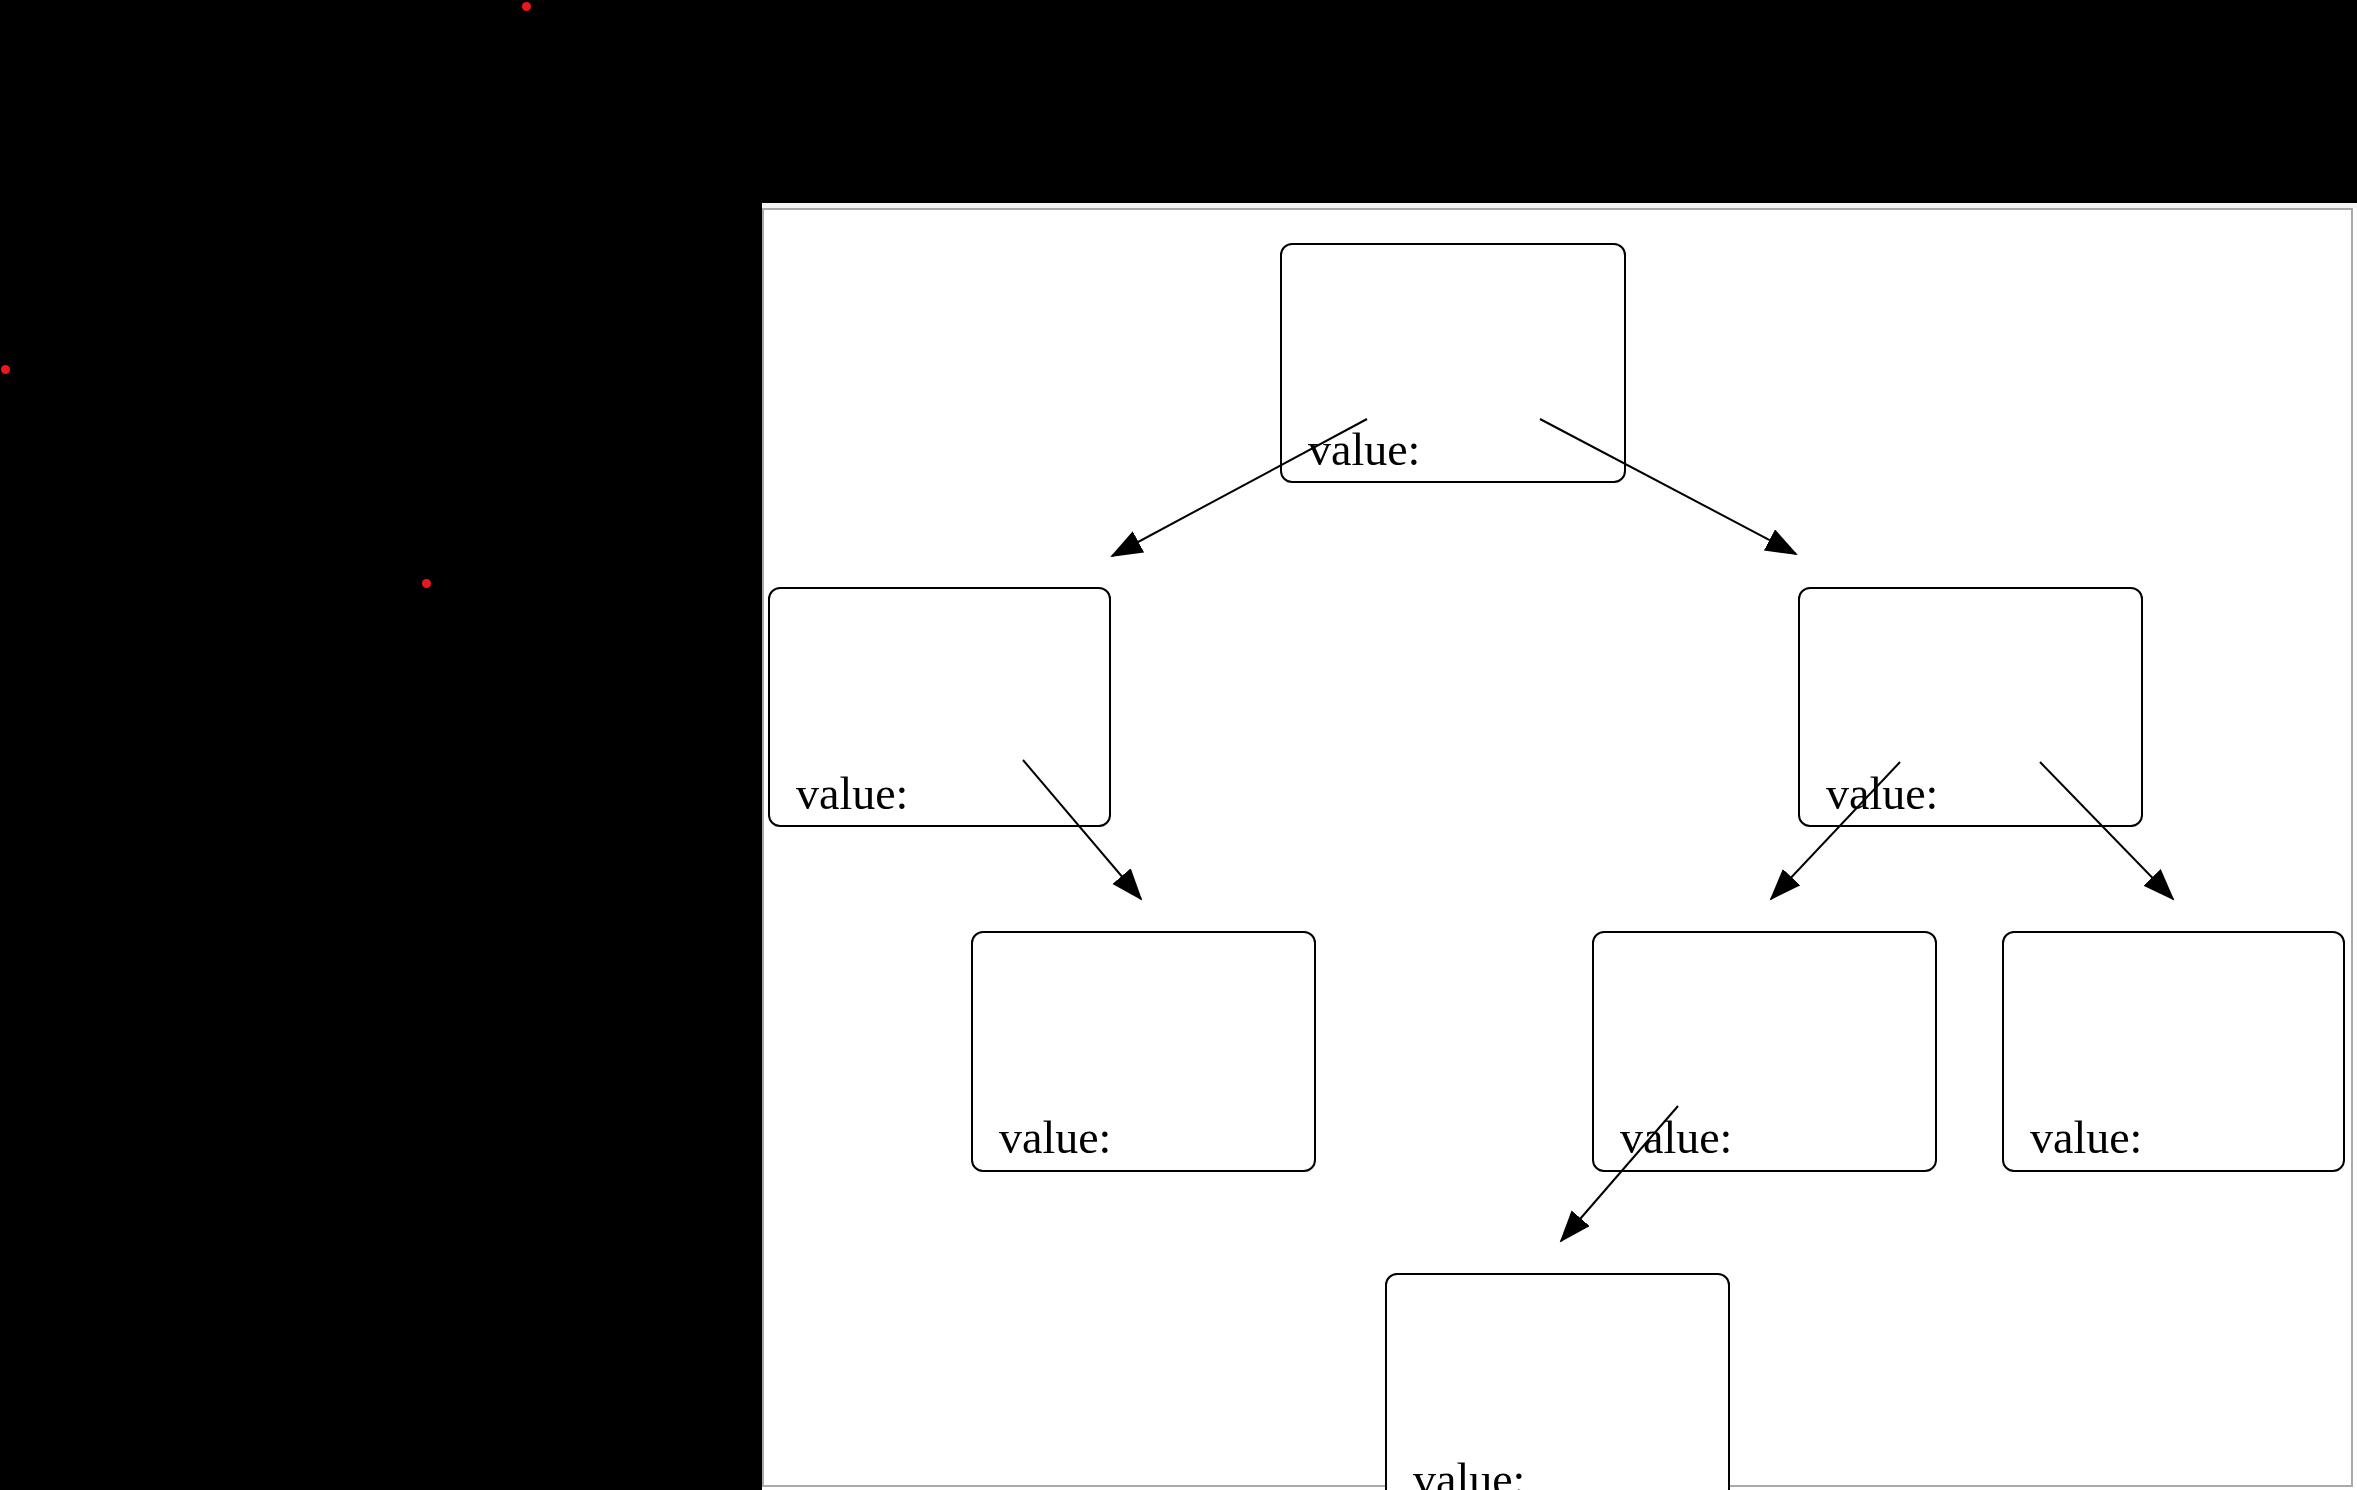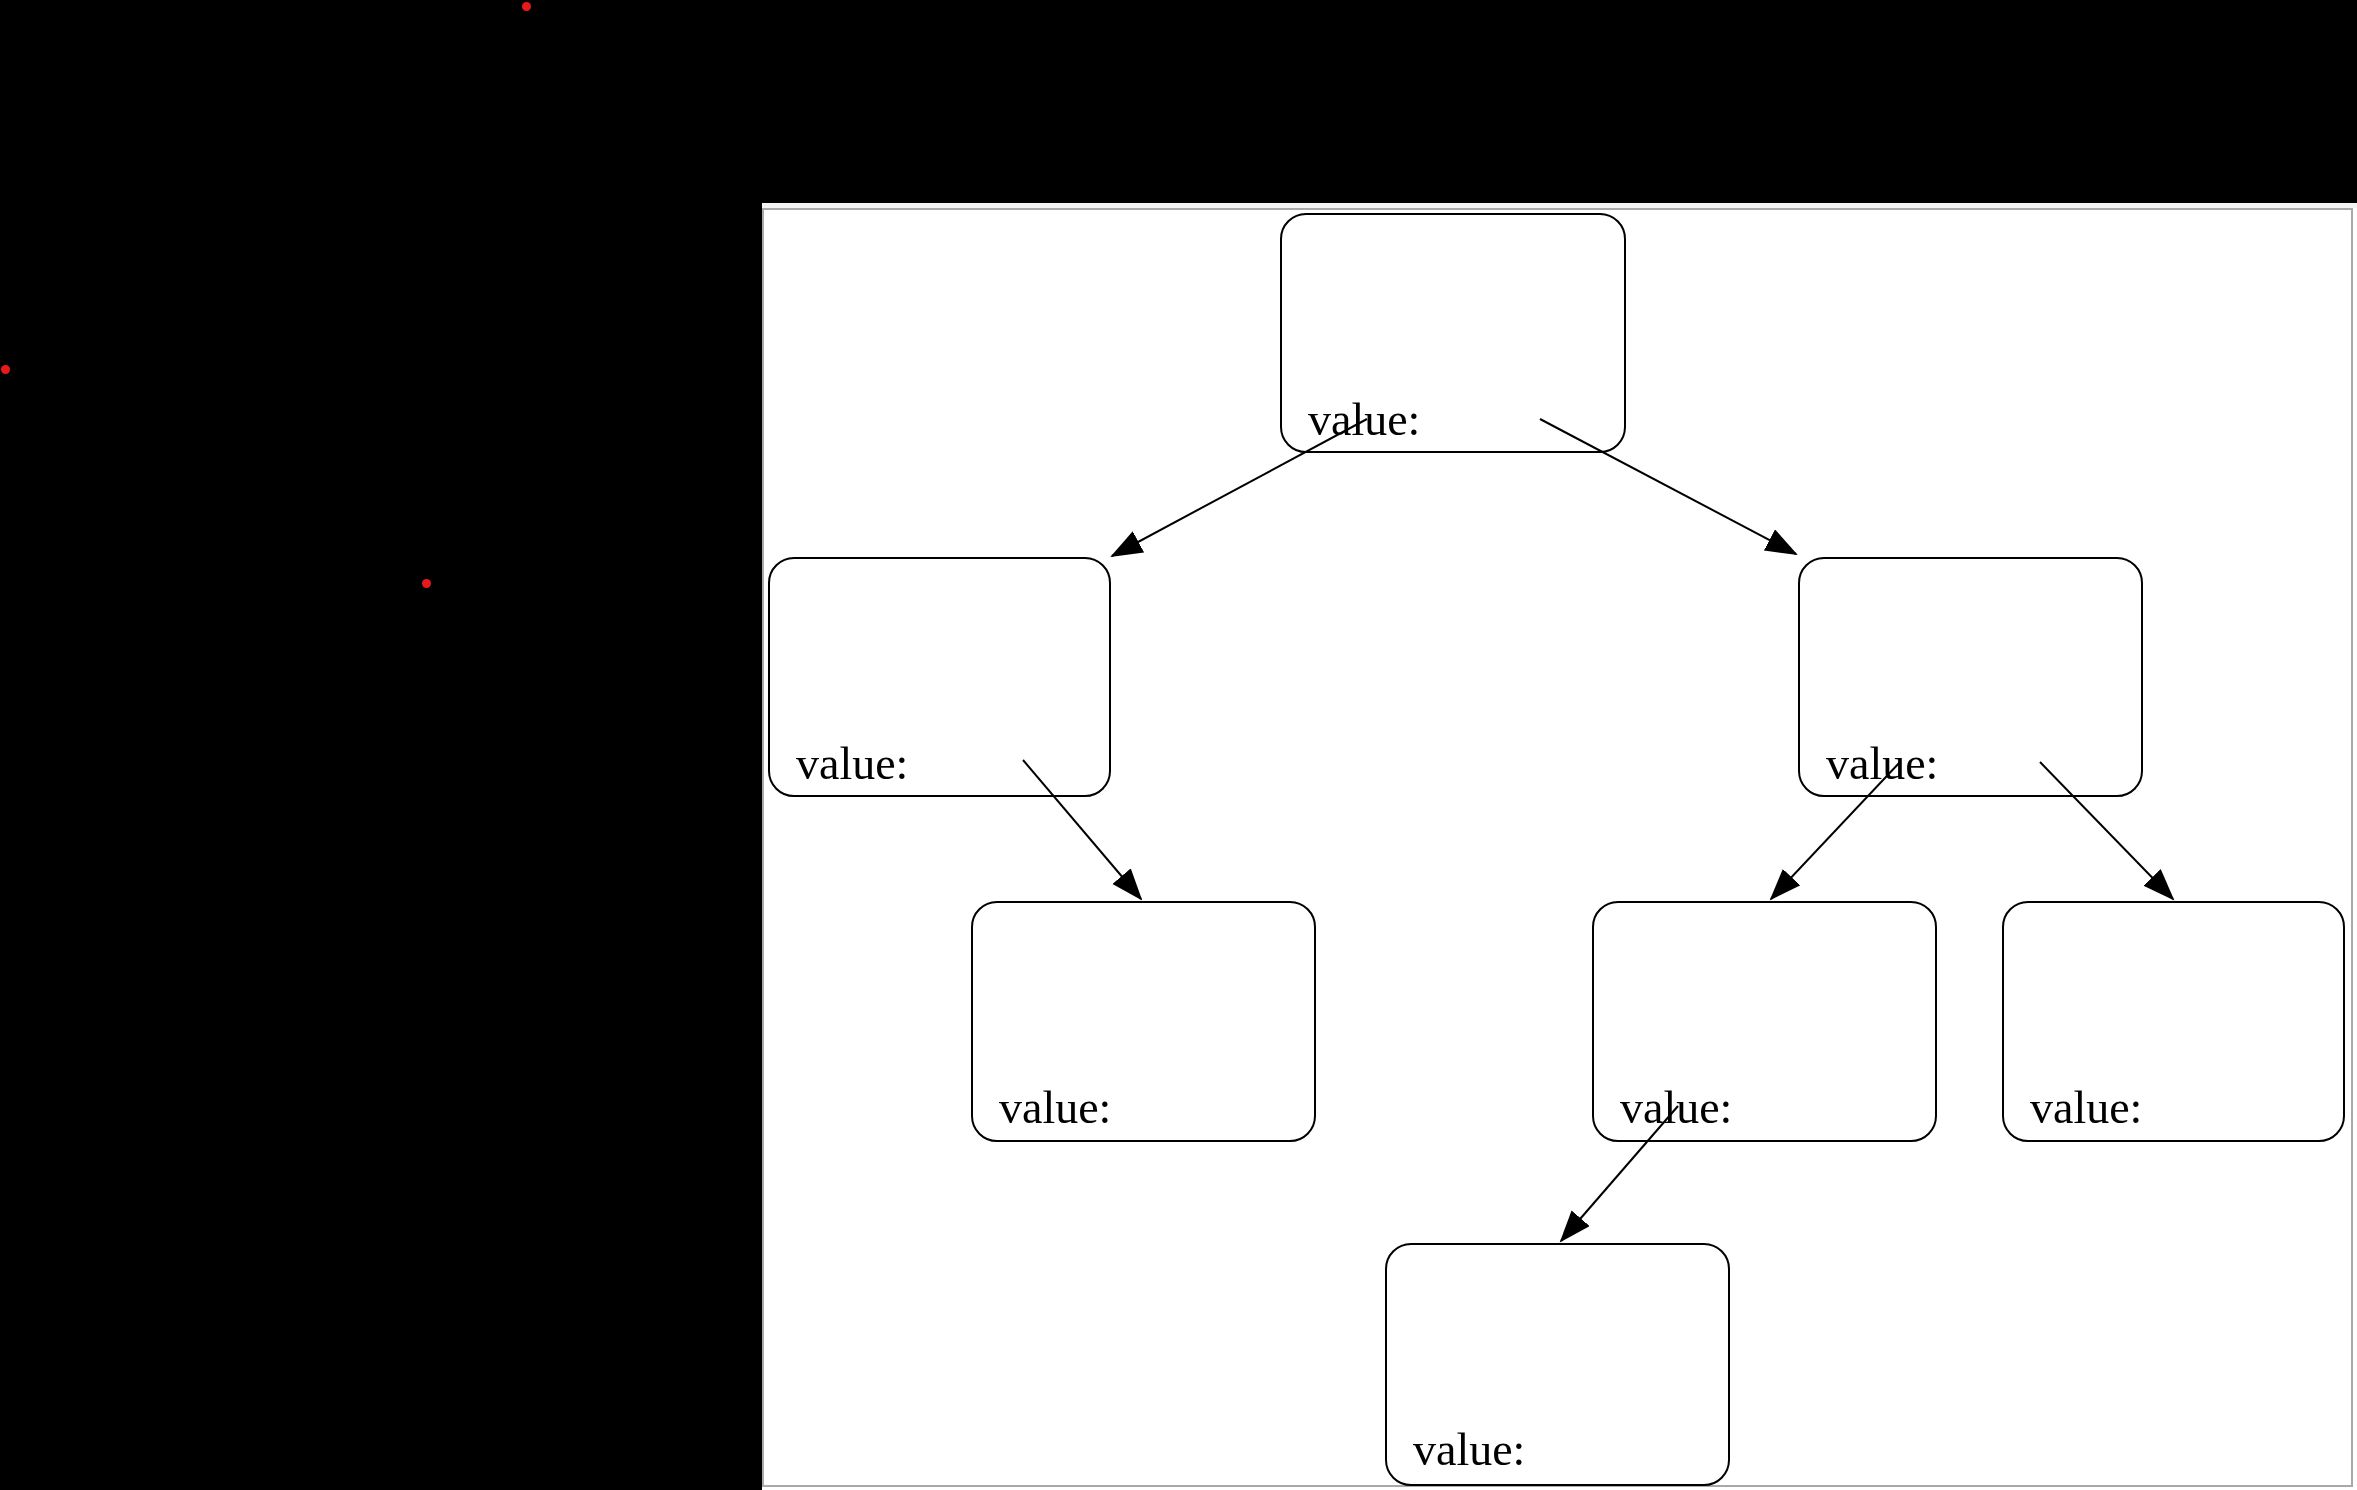--- a/index.html
+++ b/index.html
@@ -17,22 +17,22 @@
   }
   .panel-top-strip{
     position:absolute;left:0;top:0;right:0;height:5px;background:#f4f4f4;
   }
   .panel-frame{
     position:absolute;left:0;top:5px;right:4px;bottom:3px;
     border:2px solid #a9a9a9;border-left-width:2px;
   }
   .node{
     position:absolute;box-sizing:border-box;
-    border:2px solid #000;border-radius:26px;background:#fff;
-    display:flex;flex-direction:column;overflow:hidden;
+    border:2px solid #000;border-radius:12px;background:#fff;
+    display:flex;flex-direction:column;overflow:hidden;margin-top:30px;
   }
   .node-body{
     flex:1;padding:20px 0 0 26px;
     font-size:46px;line-height:74px;color:#000;white-space:pre;
   }
   .node-body div{height:74px;}
   #edges{position:absolute;left:0;top:0;z-index:5;pointer-events:none;}
   #edges line{stroke:#000;stroke-width:2;}
 </style>
 </head>

